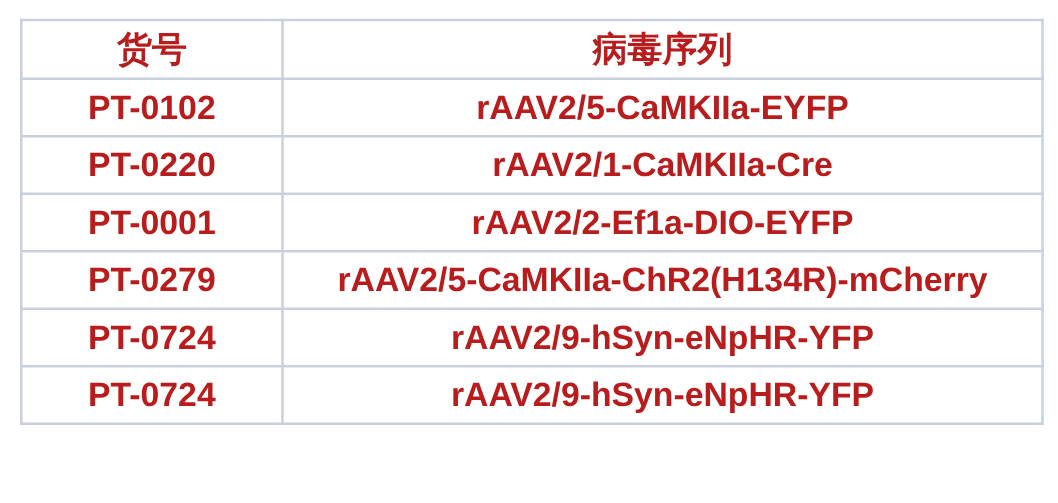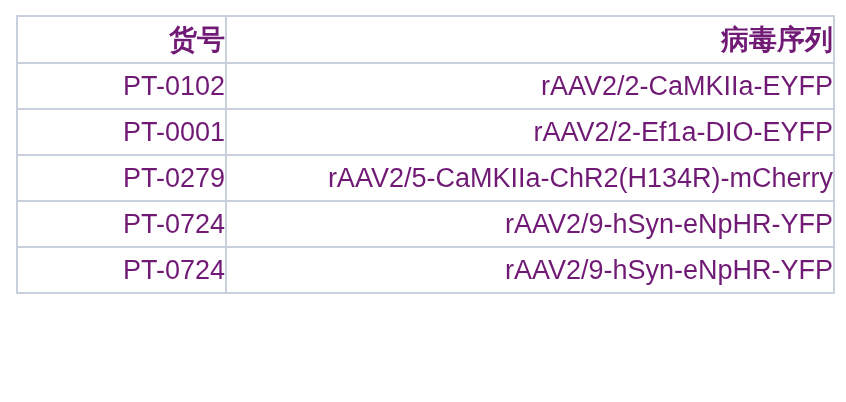--- a/index.html
+++ b/index.html
@@ -19,55 +19,59 @@
     position: absolute;
     left: 16px;
     top: 15px;
     width: 813px;
     border-collapse: collapse;
     table-layout: fixed;
   }
   .virus-table th,
   .virus-table td {
     border: 2px solid #c9d0dd;
-    text-align: right;
+    text-align: center;
     vertical-align: middle;
     padding: 0;
-    color: #701a75;
+    color: #b91c1c;
     white-space: nowrap;
     overflow: hidden;
   }
   .virus-table thead tr { height: 47px; }
   .virus-table tbody tr { height: 46px; }
   .virus-table th {
     font-weight: 700;
     font-size: 28px;
   }
   .virus-table td {
-    font-weight: 400;
+    font-weight: 700;
     font-size: 27px;
   }
   .col-catalog { width: 207px; }
   .col-sequence { width: 606px; }
 </style>
 </head>
 <body>
 
 <div class="page">
   <table class="virus-table">
     <thead>
       <tr>
         <th class="col-catalog">货号</th>
         <th class="col-sequence">病毒序列</th>
       </tr>
     </thead>
     <tbody id="table-body">
         <tr>
           <td>PT-0102</td>
-          <td>rAAV2/2-CaMKIIa-EYFP</td>
+          <td>rAAV2/5-CaMKIIa-EYFP</td>
+        </tr>
+        <tr>
+          <td>PT-0220</td>
+          <td>rAAV2/1-CaMKIIa-Cre</td>
         </tr>
         <tr>
           <td>PT-0001</td>
           <td>rAAV2/2-Ef1a-DIO-EYFP</td>
         </tr>
         <tr>
           <td>PT-0279</td>
           <td>rAAV2/5-CaMKIIa-ChR2(H134R)-mCherry</td>
         </tr>
         <tr>

